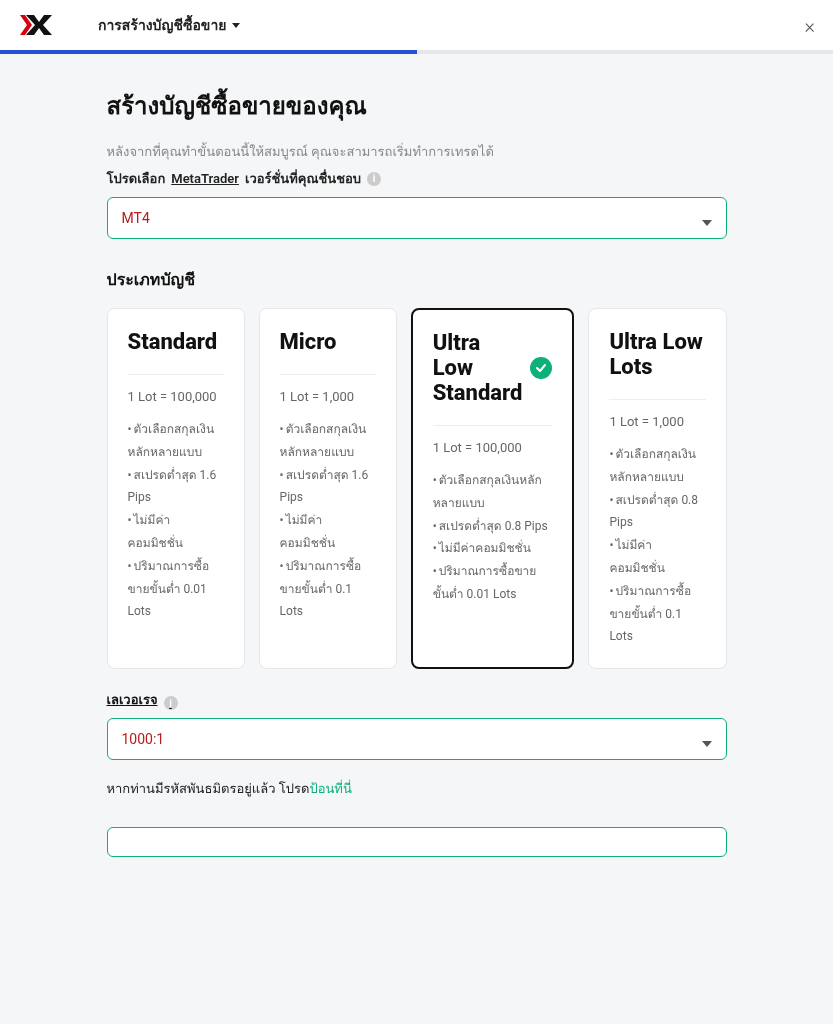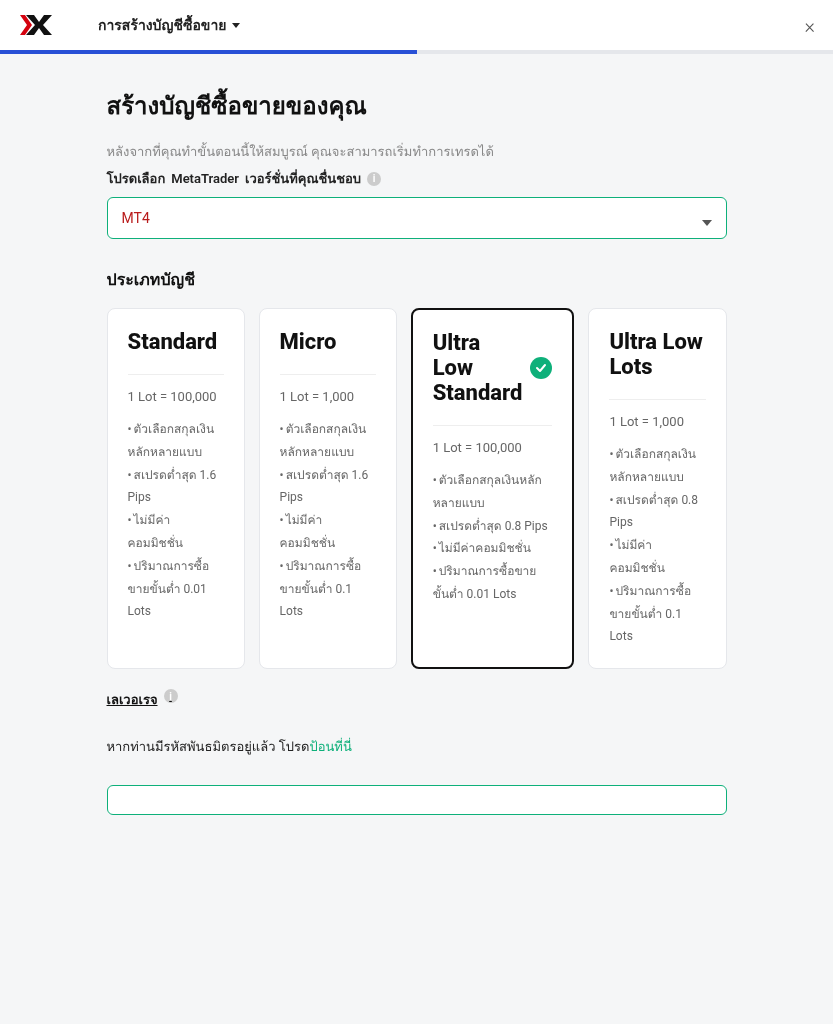--- a/index.html
+++ b/index.html
@@ -74,20 +74,21 @@
 .field-label {
   font-size: 13px;
   font-weight: 600;
   color: #222;
   margin-bottom: 8px;
   display: flex;
   align-items: center;
   gap: 6px;
 }
 .field-label .underline {
+  text-decoration: underline;
 }
 .info-icon {
   display: inline-flex;
   width: 14px; height: 14px;
   border-radius: 50%;
   background: #ccc;
   color: #fff;
   font-size: 10px;
   align-items: center;
   justify-content: center;
@@ -176,21 +177,21 @@
 .card ul li::before {
   content: "•";
   margin-right: 2px;
 }
 .field-block { margin-bottom: 18px; }
 .field-block .label-underline {
   font-size: 13px;
   font-weight: 600;
   text-decoration: underline;
   display: inline-flex;
-  align-items: flex-start;
+  align-items: flex-end;
   gap: 6px;
   margin-bottom: 8px;
 }
 .plain-label {
   font-size: 13px;
   font-weight: 600;
   margin-bottom: 8px;
 }
 .partner-text {
   font-size: 13px;
@@ -306,20 +307,24 @@
       </ul>
     </div>
 
   </div>
 
   <div class="field-block">
     <div class="label-underline">
       <span>เลเวอเรจ</span>
       <span class="info-icon">i</span>
     </div>
+    <div class="select-box" style="margin-bottom:0">
+      <span>1000:1</span>
+      <span class="select-chevron"></span>
+    </div>
   </div>
 
 
   <div class="partner-text">
     <span>หากท่านมีรหัสพันธมิตรอยู่แล้ว โปรด</span><a href="#">ป้อนที่นี่</a>
   </div>
 
   <div class="consent-box">
     
     

